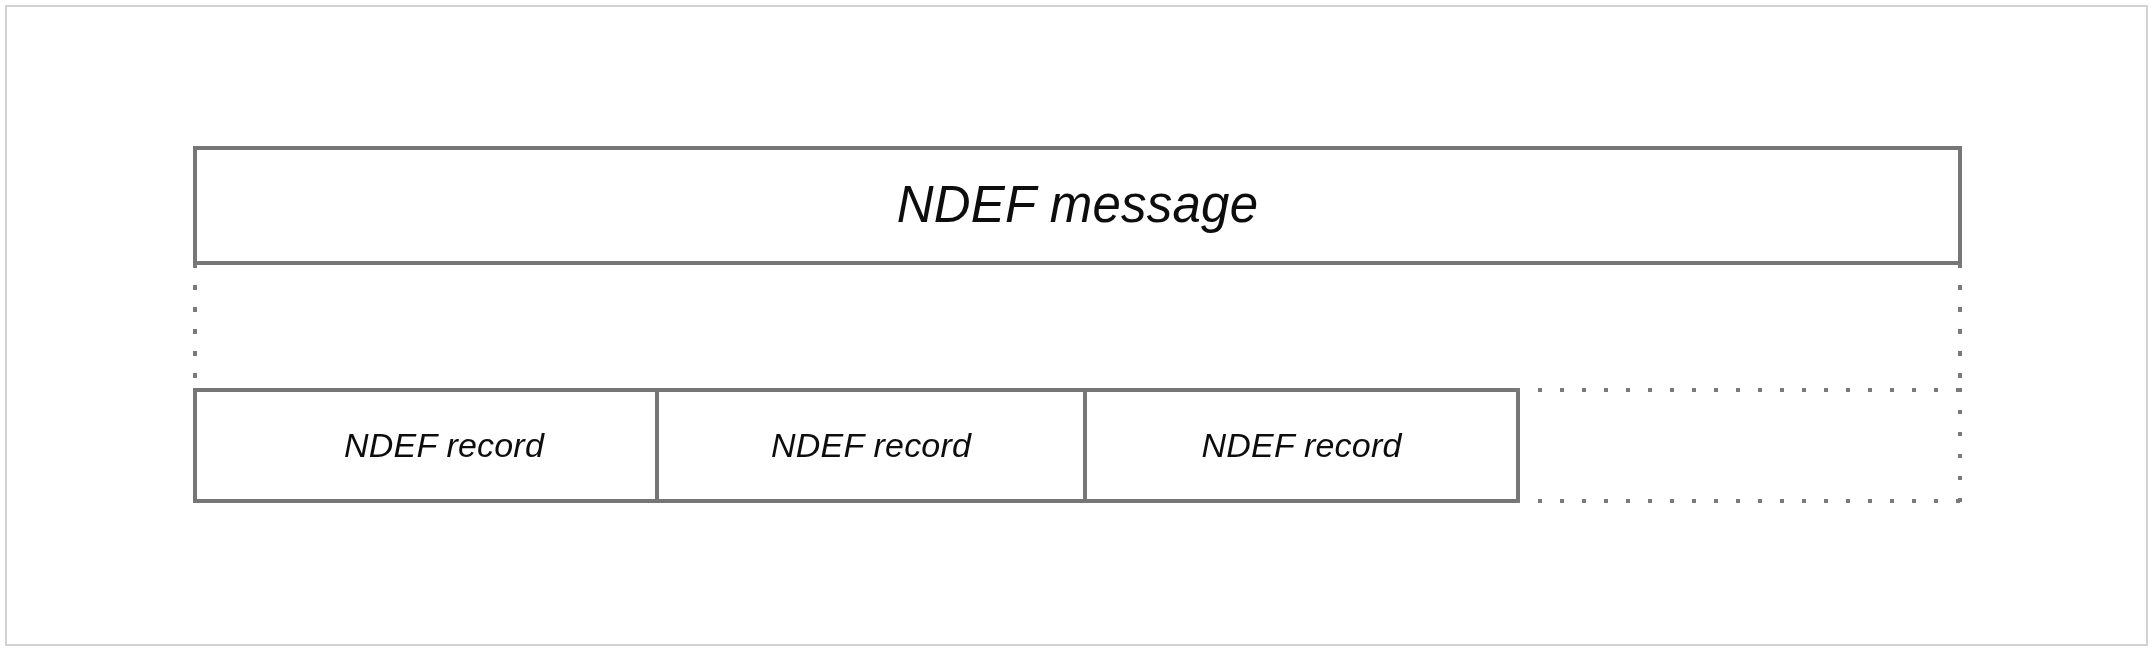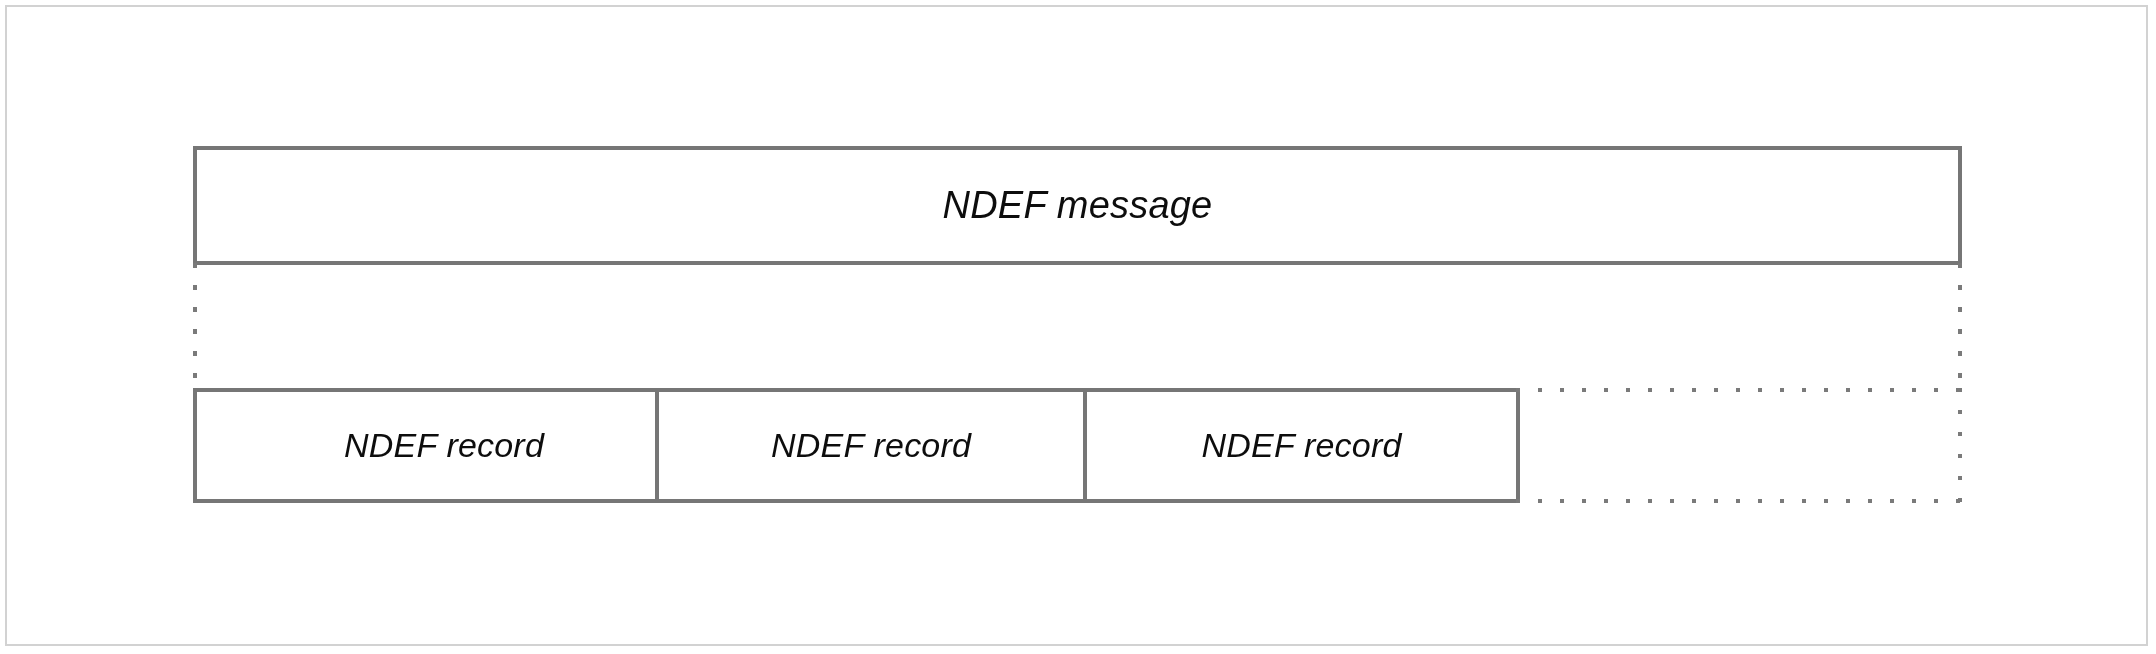--- a/index.html
+++ b/index.html
@@ -46,21 +46,21 @@
 
   
   .message-box {
     left: 193px;
     top: 146px;
     width: 1769px;
     height: 119px;
   }
   .message-label {
     font-style: italic;
-    font-size: 38px;
+    font-size: 51px;
     line-height: 1;
     color: #0d0d0d;
     letter-spacing: 0.2px;
     white-space: nowrap;
     transform: translateY(-1px);
   }
 
   
   .record-row {
     position: absolute;

